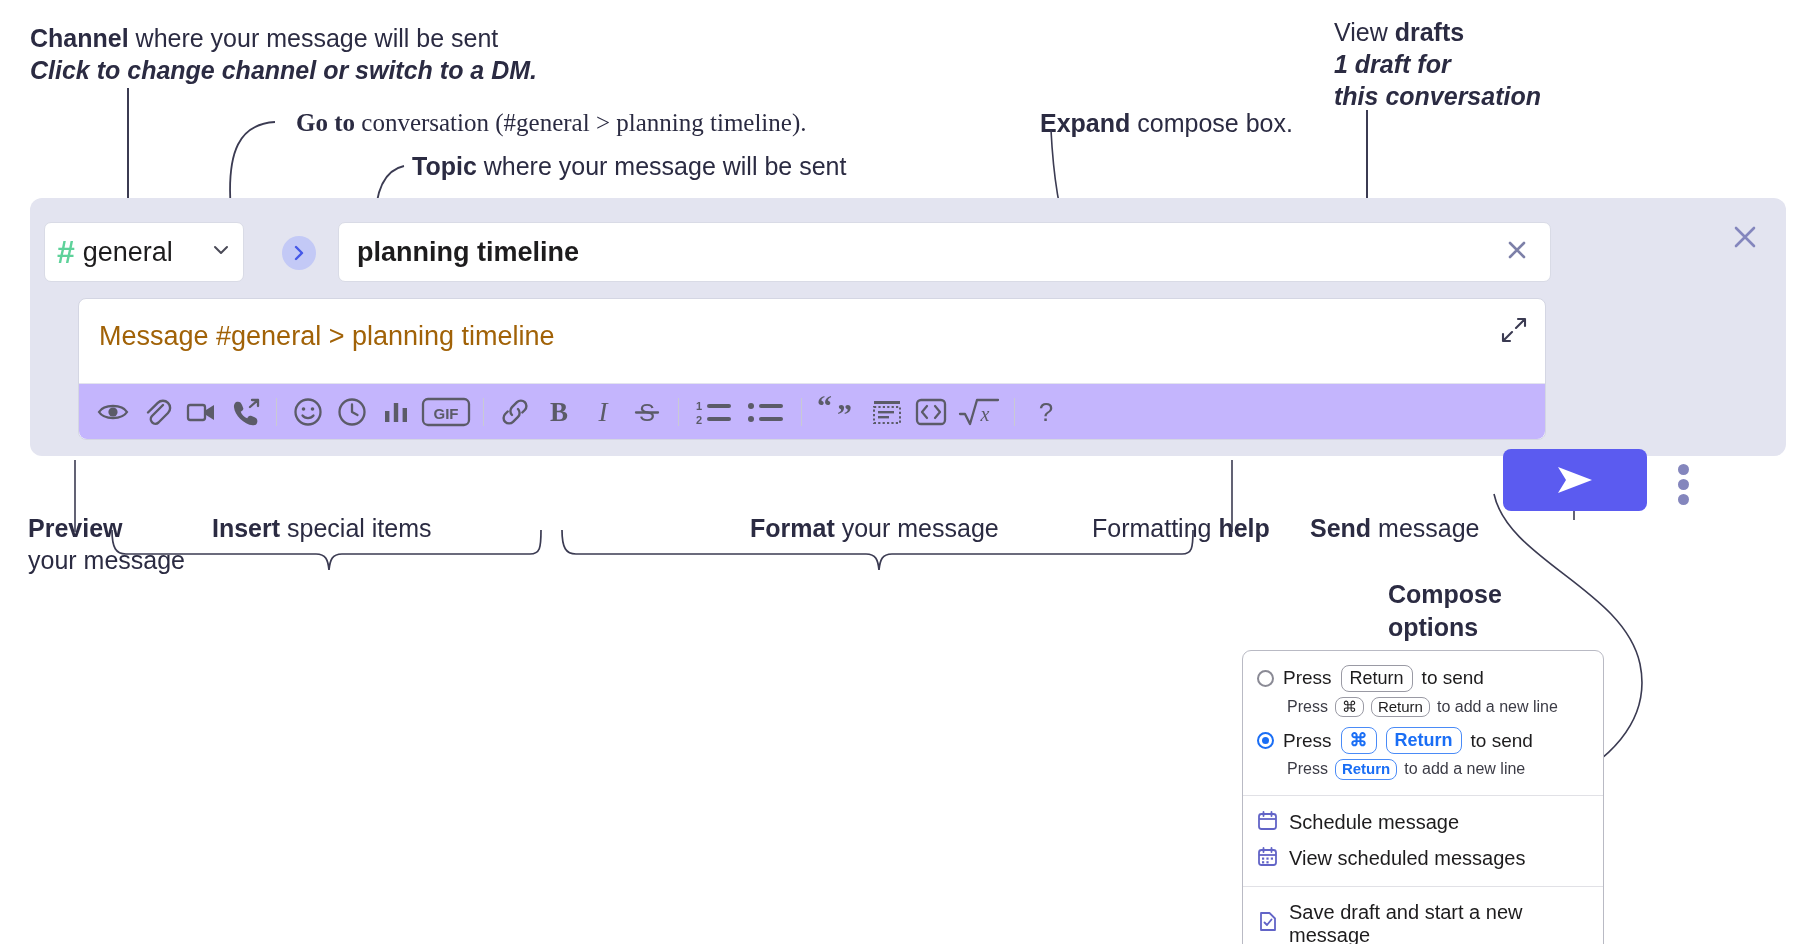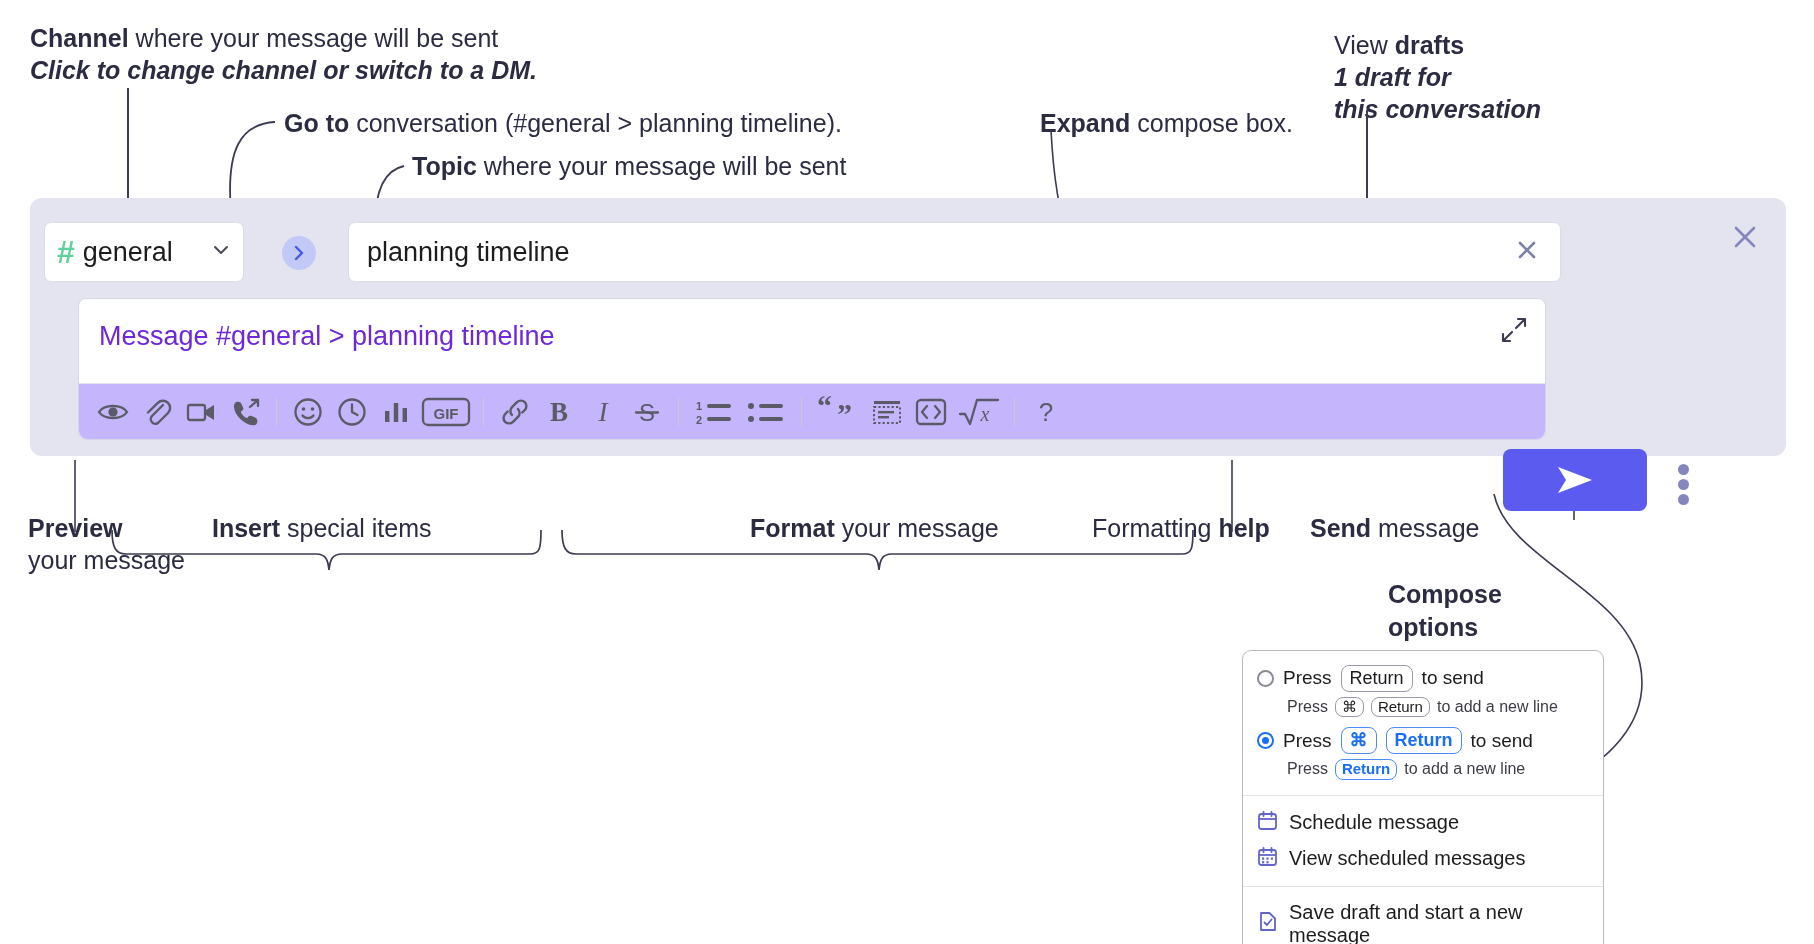--- a/index.html
+++ b/index.html
@@ -25,31 +25,31 @@
     display:flex;align-items:center;gap:8px;padding:0 12px;box-sizing:border-box;
   }
   .hash{color:#5ed29a;font-size:32px;font-weight:700;line-height:1;}
   #channel-name{font-size:27px;color:#1d1c1d;}
   .chev{margin-left:auto;}
   #goto-btn{
     position:absolute;left:252px;top:38px;width:34px;height:34px;border-radius:50%;
     background:#c3c9f6;display:flex;align-items:center;justify-content:center;
   }
   #topic-field{
-    position:absolute;left:318px;top:24px;width:1213px;height:60px;
+    position:absolute;left:308px;top:24px;width:1213px;height:60px;
     background:#fff;border:1px solid #d9dbe6;border-radius:7px;box-sizing:border-box;
-    display:flex;align-items:center;padding:0 18px;
+    display:flex;align-items:center;padding:0 18px;font-weight:bold;
   }
   #topic-value{font-size:27px;color:#1d1c1d;flex:1;}
   #message-area{
     position:absolute;left:48px;top:100px;width:1468px;height:142px;
     background:#fff;border:1px solid #d4d6e3;border-radius:8px;box-sizing:border-box;
   }
   #message-placeholder{
-    position:absolute;left:20px;top:22px;font-size:27px;color:#6d28d9;
+    position:absolute;left:20px;top:22px;font-size:27px;color:#a16207;
   }
   #expand-btn{position:absolute;right:16px;top:16px;}
   #toolbar{
     position:absolute;left:0;bottom:0;width:100%;height:56px;
     background:#c4b5fd;border-top:1px solid #e3e4ee;
     border-bottom-left-radius:8px;border-bottom-right-radius:8px;
     display:flex;align-items:center;box-sizing:border-box;padding-left:12px;
   }
   .tb{width:44px;height:44px;display:flex;align-items:center;justify-content:center;color:#5b5b68;}
   .tb svg{display:block;}
@@ -87,33 +87,33 @@
   .menu-item svg{flex:none;}
 </style>
 </head>
 <body>
 
 <div class="ann" style="left:30px;top:22px;">
   <div><b>Channel</b><span> where your message will be sent</span></div>
   <div><i>Click to change channel or switch to a DM.</i></div>
 </div>
 
-<div class="ann" style="left:284px;top:107px;">
+<div class="ann" style="left:296px;top:107px;font-family:Liberation Serif, serif;">
   <b>Go to</b><span> conversation (#general &gt; planning timeline).</span>
 </div>
 
 <div class="ann" style="left:412px;top:150px;">
   <b>Topic</b><span> where your message will be sent</span>
 </div>
 
 <div class="ann" style="left:1040px;top:107px;">
   <b>Expand</b><span> compose box.</span>
 </div>
 
-<div class="ann" style="left:1334px;top:29px;">
+<div class="ann" style="left:1334px;top:16px;">
   <div><span>View </span><b>drafts</b></div>
   <div><i>1 draft for</i></div>
   <div><i>this conversation</i></div>
 </div>
 
 <div class="ann" style="left:28px;top:512px;">
   <div><b>Preview</b></div>
   <div><span>your message</span></div>
 </div>
 

